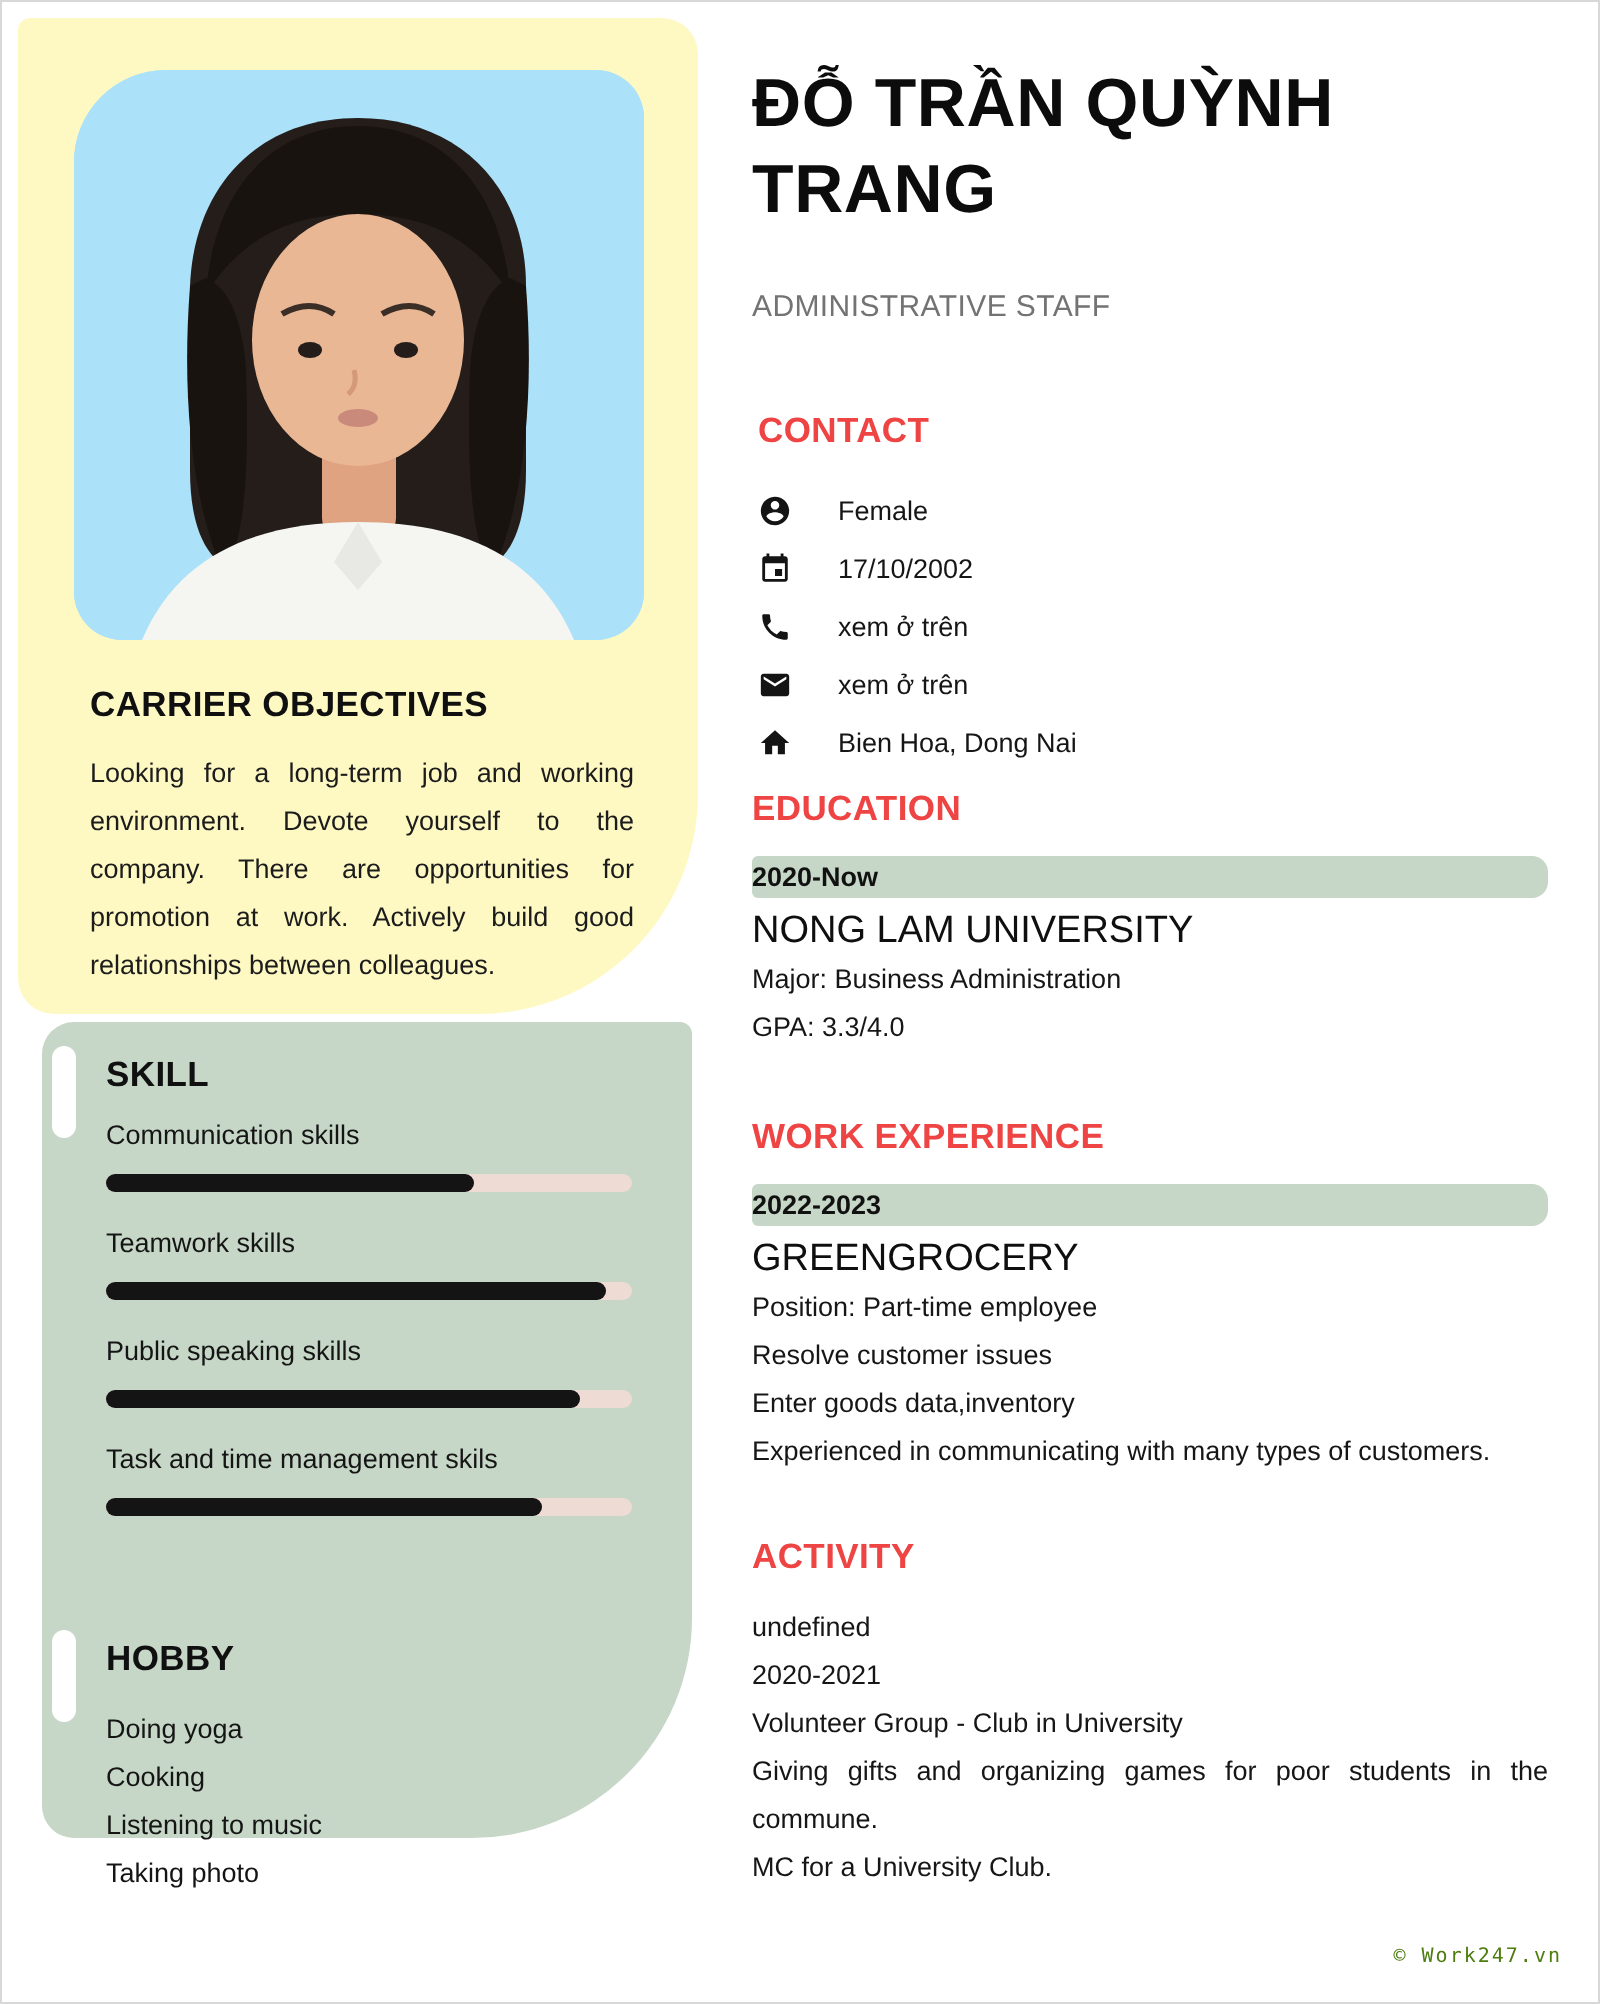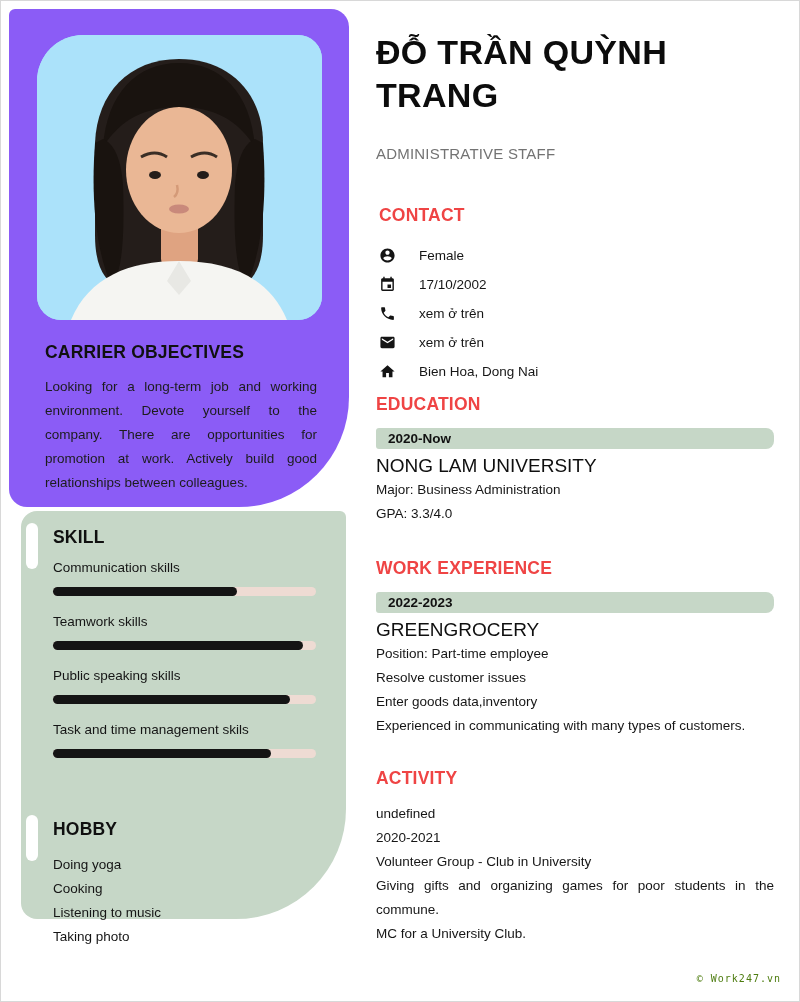--- a/index.html
+++ b/index.html
@@ -6,21 +6,21 @@
   body { background:#fff; font-family:"Liberation Sans", sans-serif; }
 
   .page {
     position:relative; width:800px; height:1002px; background:#ffffff;
     border:1px solid #d8d8d8; overflow:hidden; color:#1a1a1a;
   }
 
   
   .beige-panel {
     position:absolute; left:8px; top:8px; width:340px; height:498px;
-    background:#8b5cf6; border-radius:6px 18px 110px 18px;
+    background:#fef9c3; border-radius:6px 18px 110px 18px;
   }
   .photo-frame {
     position:absolute; left:28px; top:26px; width:285px; height:285px;
     border-radius:46px 24px 24px 24px; overflow:hidden; background:#abe2fa;
   }
   .photo-frame svg { display:block; width:100%; height:100%; }
   .objectives-heading {
     position:absolute; left:36px; top:333px;
     font-size:17.5px; font-weight:bold; color:#101010; letter-spacing:0.2px;
   }
@@ -70,21 +70,21 @@
   .contact-icon svg { display:block; width:17px; height:17px; fill:#141414; }
   .contact-text { font-size:13.5px; color:#161616; }
 
   .education-heading { margin-top:6px; }
   .work-heading { margin-top:30px; }
   .activity-heading { margin-top:28px; }
 
   .period-bar {
     margin-top:12px; height:21px; background:#c6d7c7;
     border-radius:3px 8px 8px 3px; font-size:13.5px; font-weight:bold;
-    line-height:21px; padding-left:12px; color:#111;
+    line-height:21px; color:#111;
   }
   .bold-line { margin-top:5px; font-size:19px; font-weight:normal; line-height:24px; color:#0f0f0f; }
   .line { font-size:13.5px; line-height:24px; color:#161616; }
   .activity-lines { margin-top:12px; text-align:justify; }
 
   .watermark {
     position:absolute; right:18px; bottom:17px;
     font-family:"DejaVu Sans Mono", monospace; font-size:10px;
     letter-spacing:1px; color:#4d7c0f;
   }

